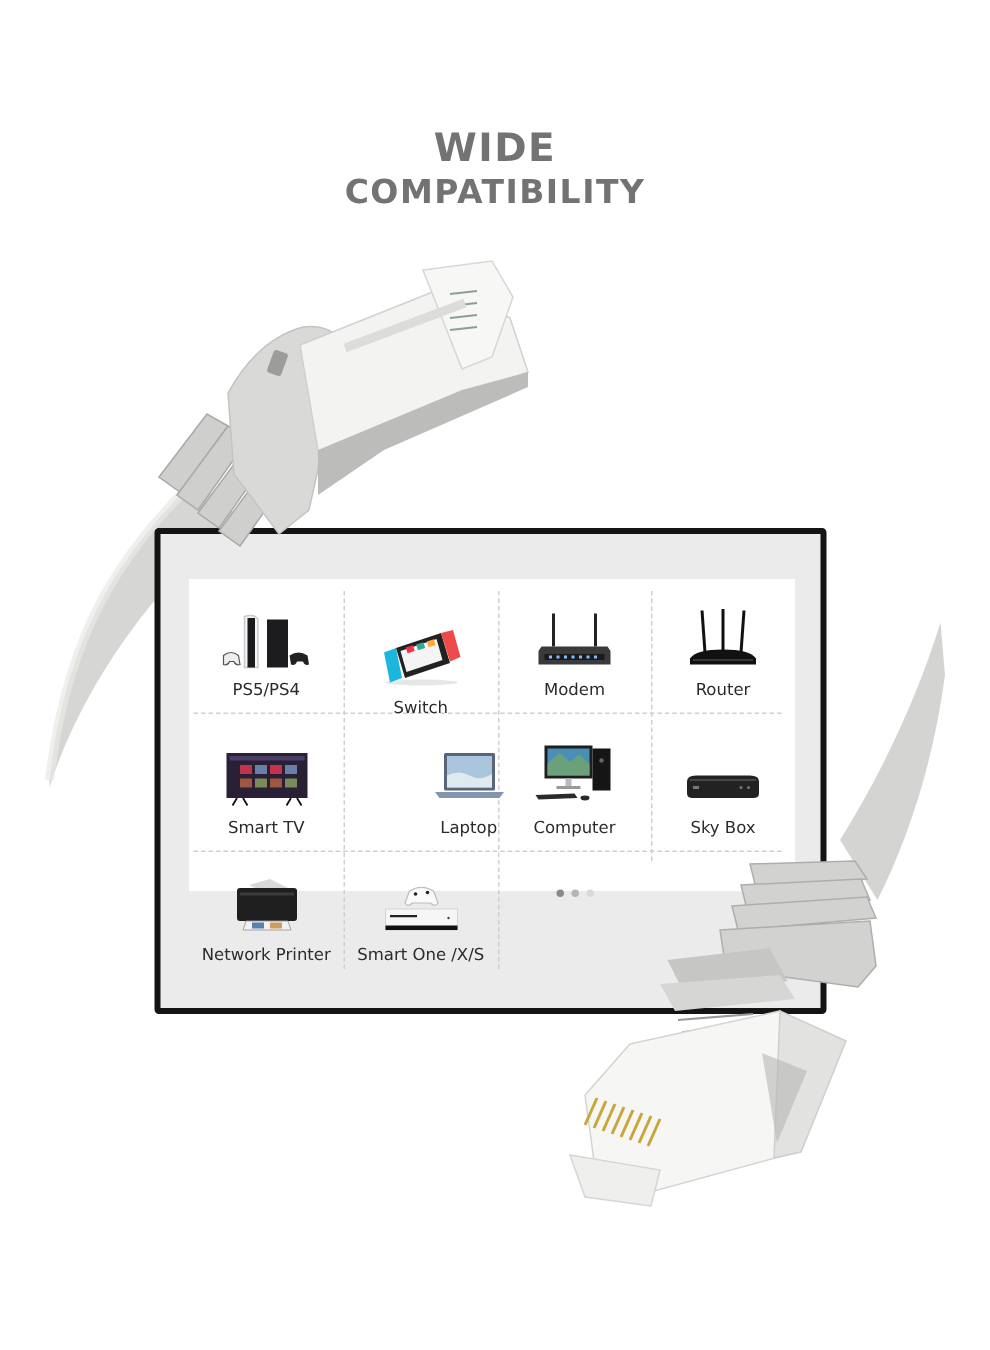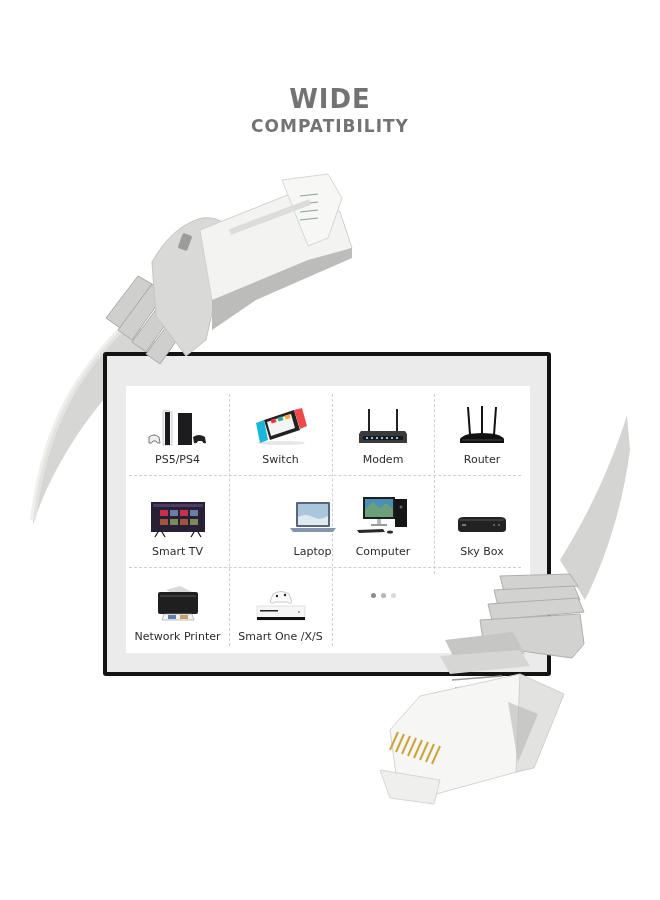--- a/index.html
+++ b/index.html
@@ -1,22 +1,22 @@
 <!DOCTYPE html>
 <html><head>
 <meta charset="utf-8">
 <style>
   html, body { margin:0; padding:0; background:#ffffff; }
   body { width:660px; height:900px; position:relative; overflow:hidden; font-family:"DejaVu Sans", "Liberation Sans", sans-serif; }
   .title { position:absolute; left:0; width:660px; text-align:center; font-weight:bold; color:#737373; letter-spacing:1px; }
   .title.l1 { top:84px; font-size:26px; }
-  .title.l2 { top:116px; font-size:17px; }
+  .title.l2 { top:116px; font-size:22px; }
   .stage { position:absolute; left:0; top:0; width:660px; height:900px; }
   .frame { position:absolute; left:103px; top:352px; width:440px; height:316px; border:4px solid #141414; border-radius:3px; background:#ebebeb; }
-  .panel { position:absolute; left:126px; top:386px; width:404px; height:267px; background:#ffffff; }
+  .panel { position:absolute; left:126px; top:386px; width:404px; height:208px; background:#ffffff; }
   .cell { position:absolute; box-sizing:border-box; display:flex; flex-direction:column; align-items:center; justify-content:flex-end; padding-bottom:9px; }
   .cell .lbl { font-size:11px; color:#2b2b2b; white-space:nowrap; margin-top:6px; }
   .vline { position:absolute; border-left:1px dashed #cfcfcf; }
   .hline { position:absolute; border-top:1px dashed #cfcfcf; }
   .dots { display:flex; gap:5px; margin-bottom:28px; }
   .dots span { width:5px; height:5px; border-radius:50%; display:block; }
   svg { display:block; }
   .cables { position:absolute; left:0; top:0; }
 </style>
 </head>
@@ -48,21 +48,21 @@
     <div class="cell" style="left:0; top:0; width:103px; height:89px;">
       <svg width="70" height="40" viewBox="0 0 70 40">
         <path d="M20,4 Q27,2 29,6 L29,38 L20,38 Z" fill="#f5f5f8" stroke="#c8c8d0" stroke-width="1"></path>
         <rect x="22" y="5" width="5" height="33" fill="#1a1a1a"></rect>
         <rect x="35" y="6" width="14" height="32" fill="#1c1c1e"></rect>
         <path d="M6,30 q5,-4 10,0 l1,6 q-3,1 -4,-2 h-3 q-1,3 -4,2 z" fill="#eeeeee" stroke="#555" stroke-width="0.8"></path>
         <path d="M50,30 q6,-4 12,0 l1,6 q-3,1 -4,-2 h-4 q-1,3 -4,2 z" fill="#222"></path>
       </svg>
       <span class="lbl">PS5/PS4</span>
     </div>
-    <div class="cell" style="left:103px; top:0; width:103px; height:89px;">
+    <div class="cell" style="left:103px; top:12px; width:103px; height:89px;">
       <svg width="60" height="40" viewBox="0 0 60 40">
         <ellipse cx="30" cy="36" rx="24" ry="2" fill="#e6e6e6"></ellipse>
         <path d="M5,16 l8,-3 l4,20 l-8,3 z" fill="#1bb6dc"></path>
         <path d="M13,13 l30,-10 l6,20 l-30,10 z" fill="#222"></path>
         <path d="M16,15 l24,-8 l4,14 l-24,8 z" fill="#f4f4f4"></path>
         <rect x="20" y="12" width="5" height="4" fill="#e34" transform="rotate(-18 22 14)"></rect>
         <rect x="27" y="10" width="5" height="4" fill="#3a9" transform="rotate(-18 29 12)"></rect>
         <rect x="34" y="8" width="5" height="4" fill="#fa3" transform="rotate(-18 36 10)"></rect>
         <path d="M43,3 l8,-2 l5,18 l-7,3 z" fill="#ef4a4a"></path>
       </svg>

